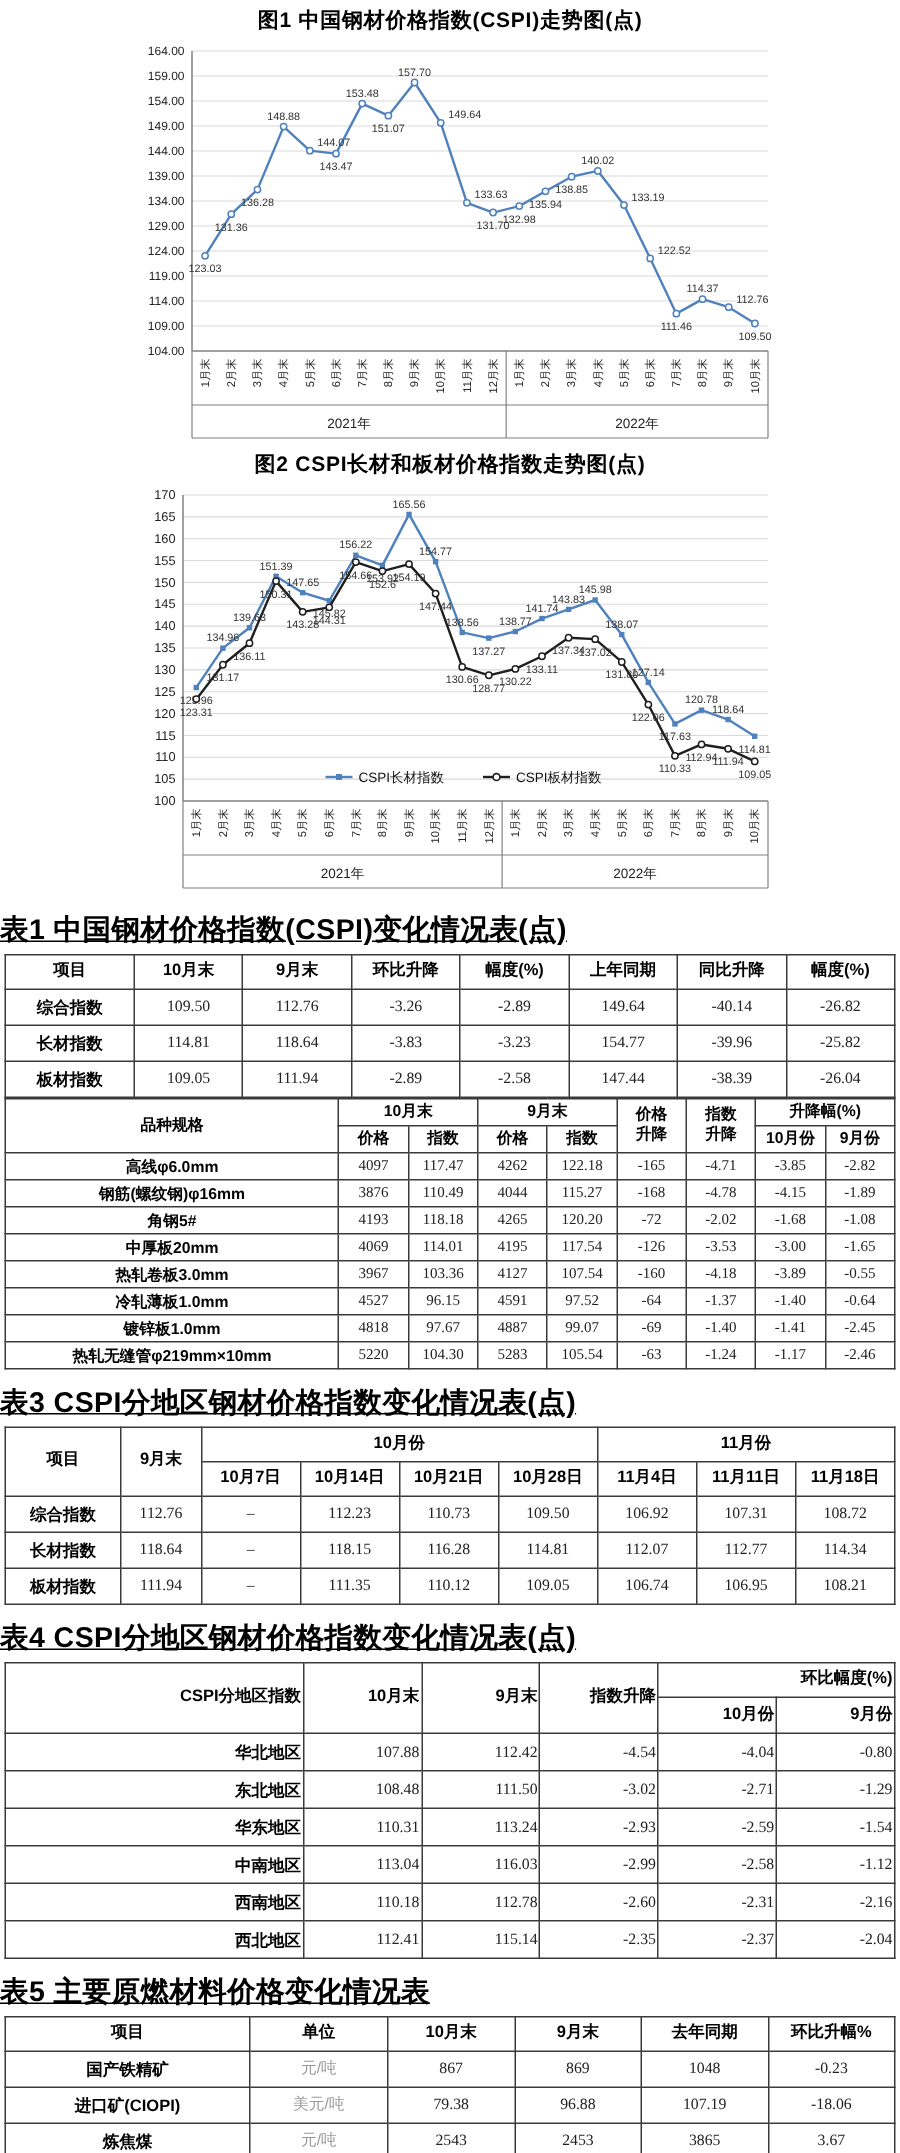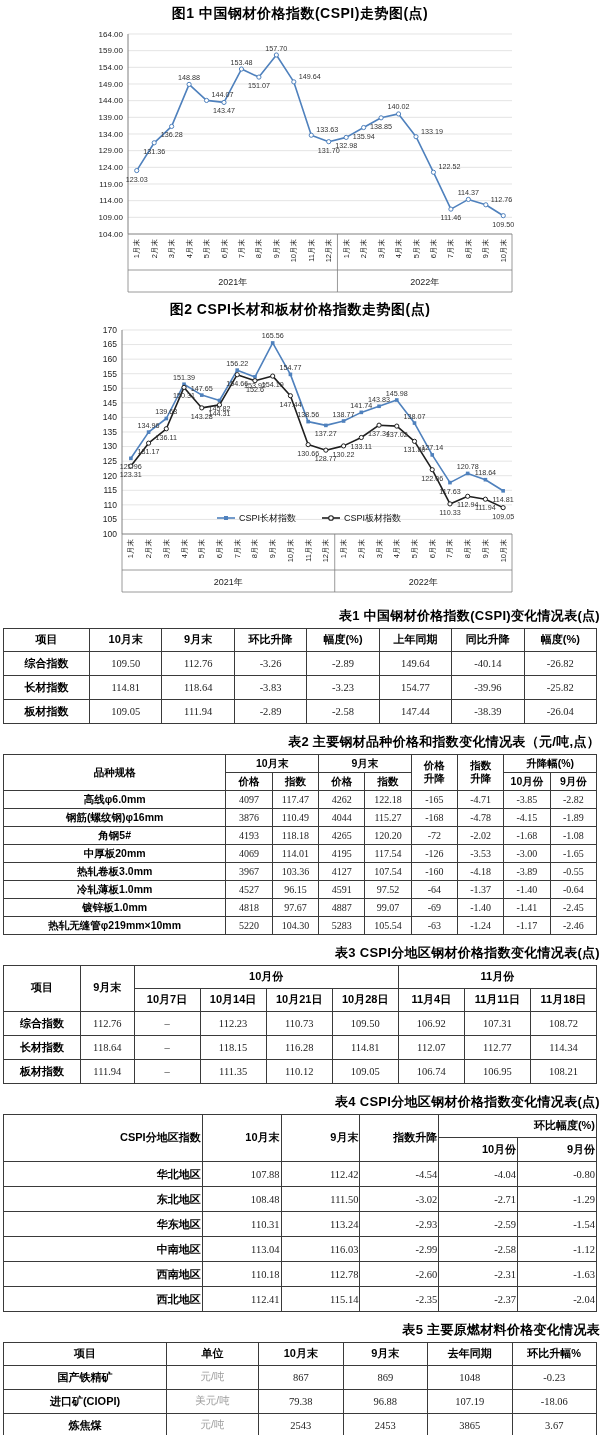--- a/index.html
+++ b/index.html
@@ -1,19 +1,19 @@
 <!DOCTYPE html>
 <html><head>
 <meta charset="utf-8">
 <style>
   html,body{margin:0;padding:0;background:#fff;}
   body{font-family:"Liberation Sans",sans-serif;color:#000;width:600px;}
   .page{width:600px;}
   .fig-title{text-align:center;font-weight:bold;font-size:14px;padding:5px 0 1px;letter-spacing:.5px;}
-  .tbl-title{text-align:right;font-weight:bold;font-size:13px;margin:9px 0 3px;letter-spacing:.3px;}
+  .tbl-title{text-align:left;font-weight:bold;font-size:19px;margin:9px 0 3px;letter-spacing:.3px;text-decoration:underline;}
   .chart-svg{display:block;margin:0 auto;}
   table{border-collapse:collapse;margin:0 auto;width:99%;table-layout:fixed;}
   th,td{border:1px solid #3a3a3a;text-align:center;vertical-align:middle;overflow:hidden;}
   th{font-weight:bold;font-size:11px;padding:3px 1px;white-space:pre-line;line-height:1.25;}
   td{font-family:"Liberation Serif",serif;font-size:10.5px;color:#222;padding:2.5px 1px;white-space:nowrap;}
   td:first-child{font-family:"Liberation Sans",sans-serif;font-weight:bold;color:#000;font-size:11px;}
   
   .t1 th:first-child,.t1 td:first-child{width:14%;}
   .t1 th,.t1 td{padding-top:4px;padding-bottom:4px;}
   .t2 th:first-child,.t2 td:first-child{width:37%;}
@@ -348,21 +348,20 @@
             <td>-2.58</td>
             <td>147.44</td>
             <td>-38.39</td>
             <td>-26.04</td>
           </tr>
         </tbody>
       </table>
   </div>
 
   <div class="tbl">
-    <div class="tbl-title">表2 主要钢材品种价格和指数变化情况表（元/吨,点）</div>
     <table class="t2">
         <thead>
           <tr>
             <th rowspan="2">品种规格</th>
             <th colspan="2">10月末</th>
             <th colspan="2">9月末</th>
             <th rowspan="2">价格
 升降</th>
             <th rowspan="2">指数
 升降</th>
@@ -576,21 +575,21 @@
             <td>-2.99</td>
             <td>-2.58</td>
             <td>-1.12</td>
           </tr>
           <tr>
             <td>西南地区</td>
             <td>110.18</td>
             <td>112.78</td>
             <td>-2.60</td>
             <td>-2.31</td>
-            <td>-1.63</td>
+            <td>-2.16</td>
           </tr>
           <tr>
             <td>西北地区</td>
             <td>112.41</td>
             <td>115.14</td>
             <td>-2.35</td>
             <td>-2.37</td>
             <td>-2.04</td>
           </tr>
         </tbody>

